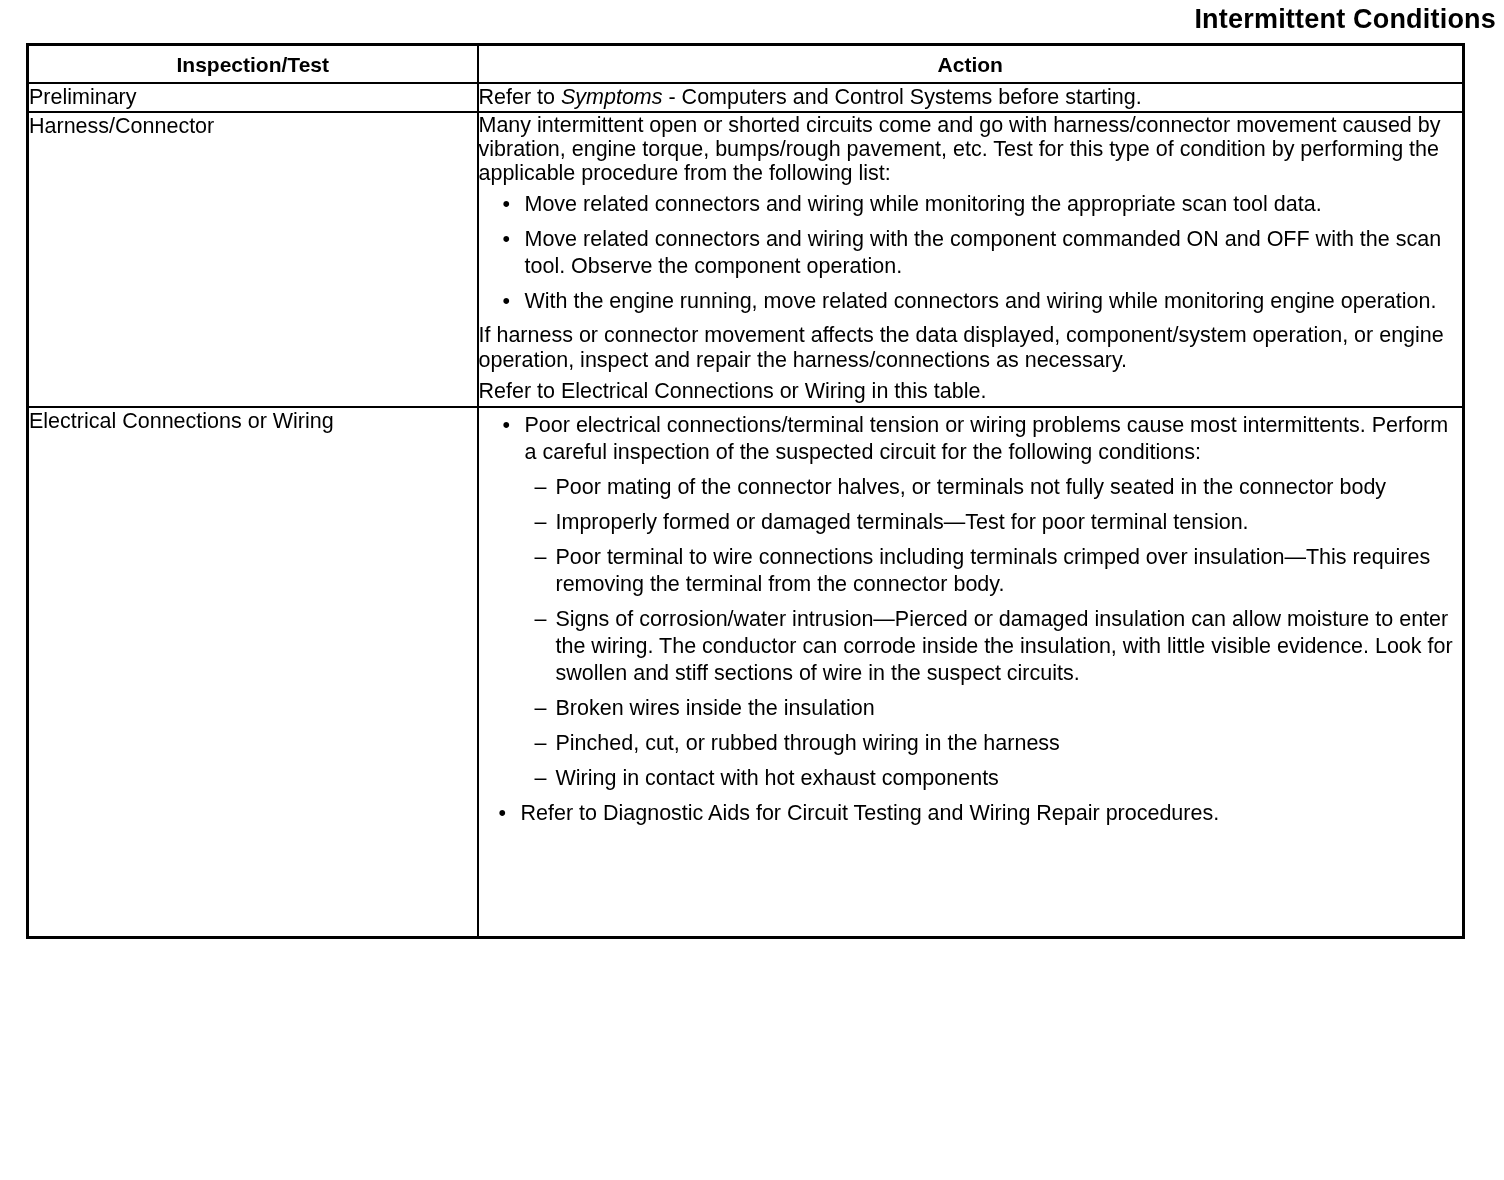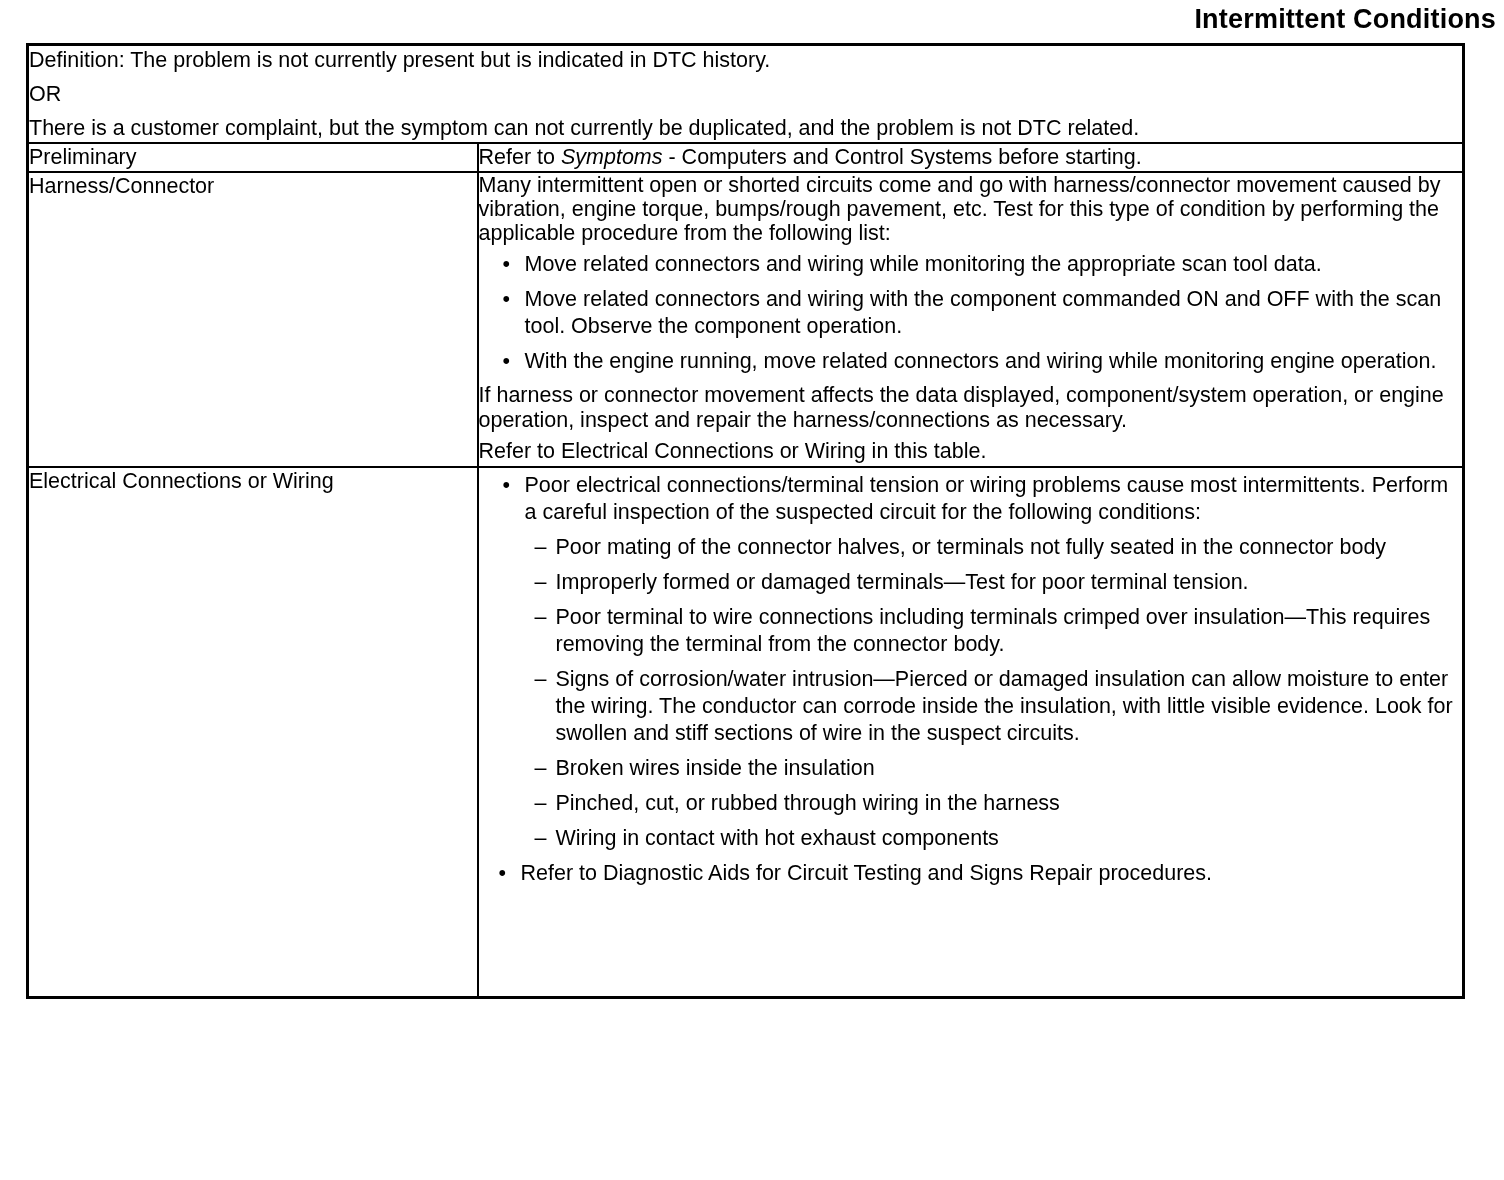--- a/index.html
+++ b/index.html
@@ -42,26 +42,23 @@
 <body>
 
 <div class="title">Intermittent Conditions</div>
 
 <table class="main">
   <colgroup>
       <col class="c1">
       <col class="c2">
     </colgroup>
   <tbody>
-  <tr>
-    <td class="def" colspan="2">
-      <p>Definition: The problem is not currently present but is indicated in DTC history.</p>
-      <p>OR</p>
-      <p style="margin-bottom:0">There is a customer complaint, but the symptom can not currently be duplicated, and the problem is not DTC related.</p>
-    </td>
+      <tr>
+    <th class="h1">Inspection/Test</th>
+    <th>Action</th>
   </tr>
   <tr>
     <td class="left">Preliminary</td>
     <td class="right">
       <span>Refer to </span><em>Symptoms</em><span> - Computers and Control Systems before starting.</span>
     </td>
   </tr>
   <tr>
     <td class="left">Harness/Connector</td>
     <td class="right">
@@ -83,18 +80,18 @@
           <ul class="dashes">
             <li><span class="dash">–</span><span>Poor mating of the connector halves, or terminals not fully seated in the connector body</span></li>
             <li><span class="dash">–</span><span>Improperly formed or damaged terminals—Test for poor terminal tension.</span></li>
             <li><span class="dash">–</span><span>Poor terminal to wire connections including terminals crimped over insulation—This requires removing the terminal from the connector body.</span></li>
             <li><span class="dash">–</span><span>Signs of corrosion/water intrusion—Pierced or damaged insulation can allow moisture to enter the wiring. The conductor can corrode inside the insulation, with little visible evidence. Look for swollen and stiff sections of wire in the suspect circuits.</span></li>
             <li><span class="dash">–</span><span>Broken wires inside the insulation</span></li>
             <li><span class="dash">–</span><span>Pinched, cut, or rubbed through wiring in the harness</span></li>
             <li><span class="dash">–</span><span>Wiring in contact with hot exhaust components</span></li>
           </ul>
         </li>
-        <li style="margin-left:-4px"><span class="bul">•</span><span>Refer to Diagnostic Aids for Circuit Testing and Signs Repair procedures.</span></li>
+        <li style="margin-left:-4px"><span class="bul">•</span><span>Refer to Diagnostic Aids for Circuit Testing and Wiring Repair procedures.</span></li>
       </ul>
     </td>
   </tr>
 </tbody>
   </table>
 
 </body></html>

